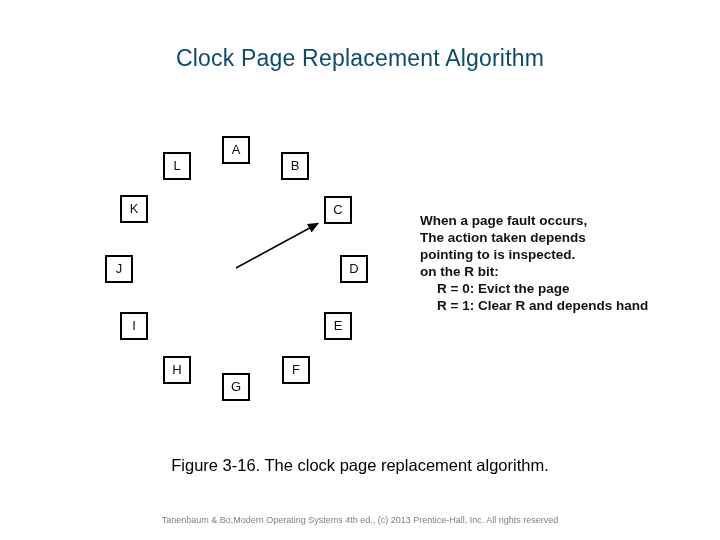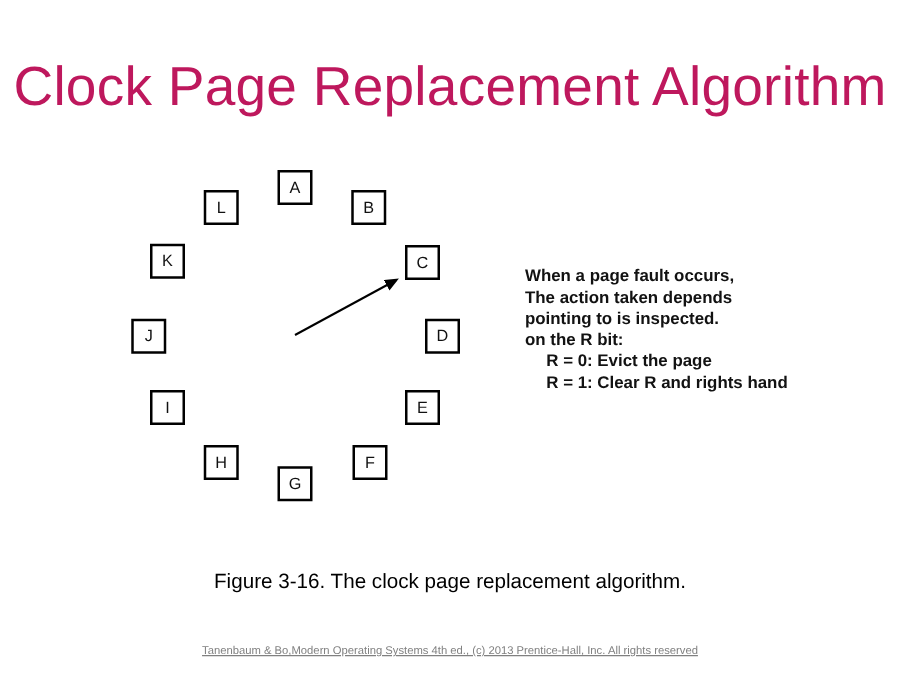--- a/index.html
+++ b/index.html
@@ -17,24 +17,24 @@
   }
 
   
   #slide-title {
     position: absolute;
     left: 0;
     top: 45px;
     width: 720px;
     text-align: center;
     font-family: "Liberation Sans", sans-serif;
-    font-size: 44px;
+    font-size: 23px;
     font-weight: 400;
     letter-spacing: 0.2px;
-    color: #be185d;
+    color: #0c4a6e;
     white-space: nowrap;
   }
 
   
   #clock-diagram {
     position: absolute;
     left: 100px;
     top: 130px;
     width: 290px;
     height: 275px;
@@ -103,21 +103,20 @@
     position: absolute;
     left: 0;
     top: 515px;
     width: 720px;
     text-align: center;
     font-family: "Liberation Sans", sans-serif;
     font-size: 9px;
     font-weight: 400;
     color: #808080;
     white-space: nowrap;
-    text-decoration: underline;
   }
 </style>
 </head>
 <body>
 
 <div id="page">
 
   <div id="slide-title">Clock Page Replacement Algorithm</div>
 
   <div id="clock-diagram">
@@ -166,20 +165,20 @@
         <span class="page-frame-label">L</span>
       </div>
     </div>
 
   <div id="explanation">
       <span class="exp-line">When a page fault occurs,</span>
       <span class="exp-line">The action taken depends</span>
       <span class="exp-line">pointing to is inspected.</span>
       <span class="exp-line">on the R bit:</span>
       <span class="exp-line indent">R = 0: Evict the page</span>
-      <span class="exp-line indent">R = 1: Clear R and rights hand</span>
+      <span class="exp-line indent">R = 1: Clear R and depends hand</span>
     </div>
 
   <div id="figure-caption">Figure 3-16. The clock page replacement algorithm.</div>
 
   <div id="footer-credit">Tanenbaum &amp; Bo,Modern  Operating Systems 4th ed., (c) 2013 Prentice-Hall, Inc. All rights reserved</div>
 
 </div>
 
 </body></html>

